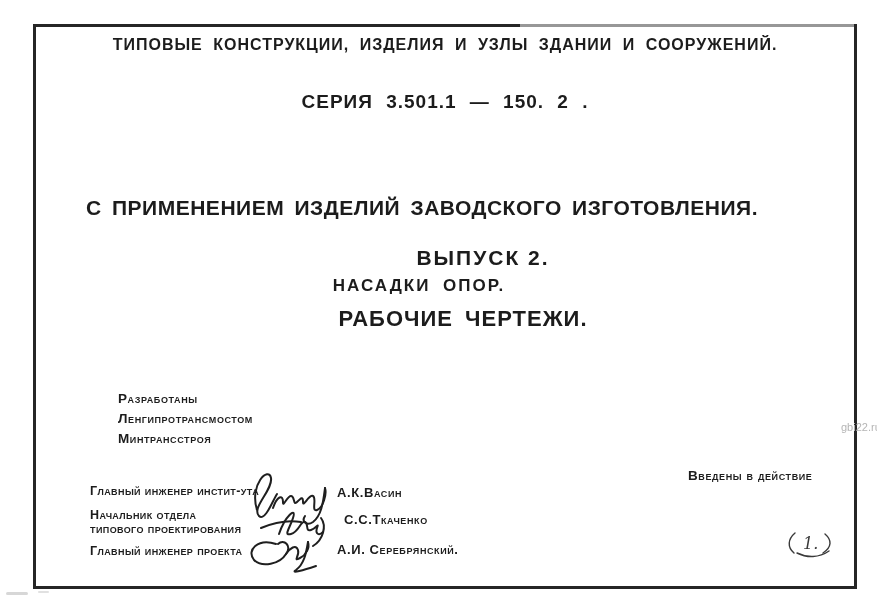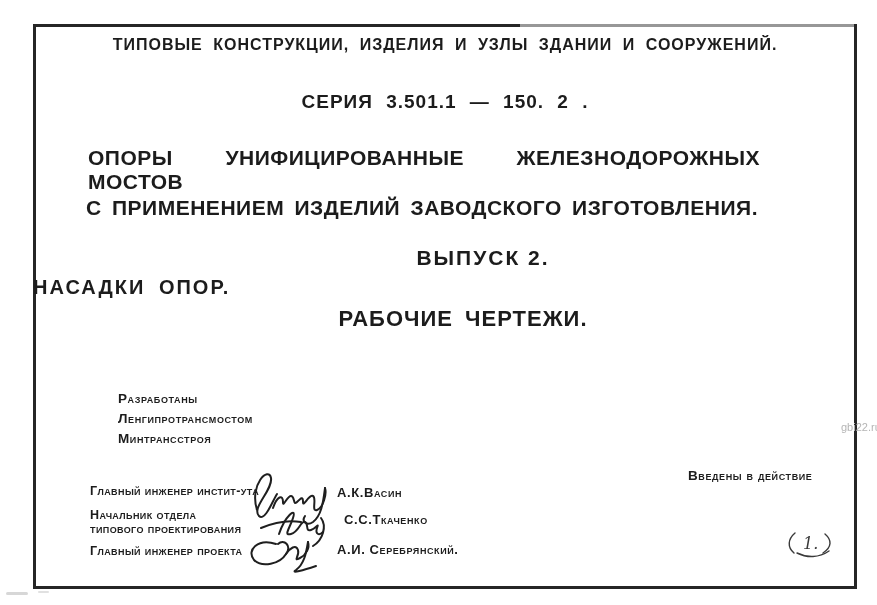--- a/index.html
+++ b/index.html
@@ -29,22 +29,22 @@
   }
   .title-2{
     left:86px;top:196px;width:672px;font-size:21px;font-weight:bold;
     text-align:justify;text-align-last:justify;letter-spacing:0.5px;
   }
   .issue-line{
     left:33px;top:246px;width:824px;text-align:center;
     font-size:21px;letter-spacing:2px;font-weight:bold;padding-left:38px;
   }
   .subtitle-1{
-    left:33px;top:276px;width:760px;
-    font-size:20px;letter-spacing:2px;word-spacing:6px;font-weight:bold;
+    left:39px;top:276px;width:760px;text-align:center;
+    font-size:17px;letter-spacing:2px;word-spacing:6px;font-weight:bold;
   }
   .subtitle-2{
     left:33px;top:306px;width:812px;text-align:center;
     font-size:22px;letter-spacing:1px;word-spacing:5px;font-weight:bold;padding-left:24px;
   }
   .hand-small{
     font-variant:small-caps;font-weight:bold;font-size:13.5px;
     letter-spacing:0.6px;white-space:nowrap;line-height:20px;
   }
   .dev-block{left:90px;top:389px;margin-left:28px;}
@@ -75,21 +75,20 @@
 
 <div class="page">
 
   <div class="frame"></div>
   <div class="frame-top-gray"></div>
 
   <div class="abs header-line">ТИПОВЫЕ КОНСТРУКЦИИ, ИЗДЕЛИЯ И УЗЛЫ ЗДАНИИ И СООРУЖЕНИЙ.</div>
 
   <div class="abs series-line">СЕРИЯ  3.501.1 — 150. 2 .</div>
 
-  <div class="abs title-1">ОПОРЫ УНИФИЦИРОВАННЫЕ ЖЕЛЕЗНОДОРОЖНЫХ МОСТОВ</div>
 
   <div class="abs title-2">С ПРИМЕНЕНИЕМ ИЗДЕЛИЙ ЗАВОДСКОГО ИЗГОТОВЛЕНИЯ.</div>
 
   <div class="abs issue-line">ВЫПУСК 2.</div>
 
   <div class="abs subtitle-1">НАСАДКИ  ОПОР.</div>
 
   <div class="abs subtitle-2">РАБОЧИЕ  ЧЕРТЕЖИ.</div>
 
   <div class="abs dev-block">

